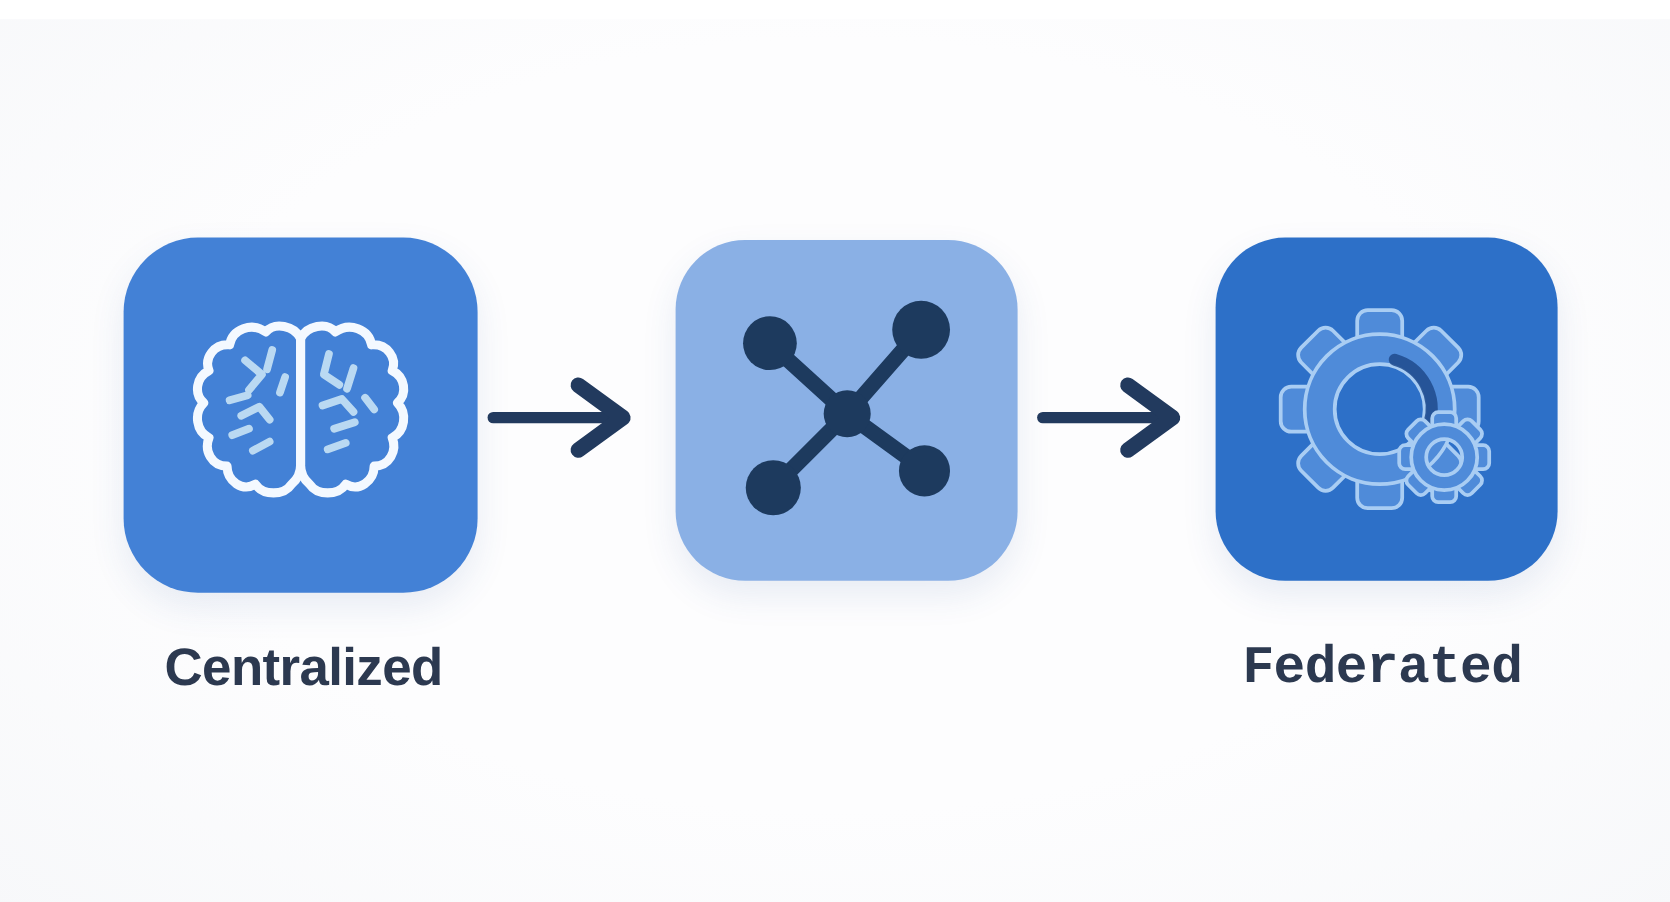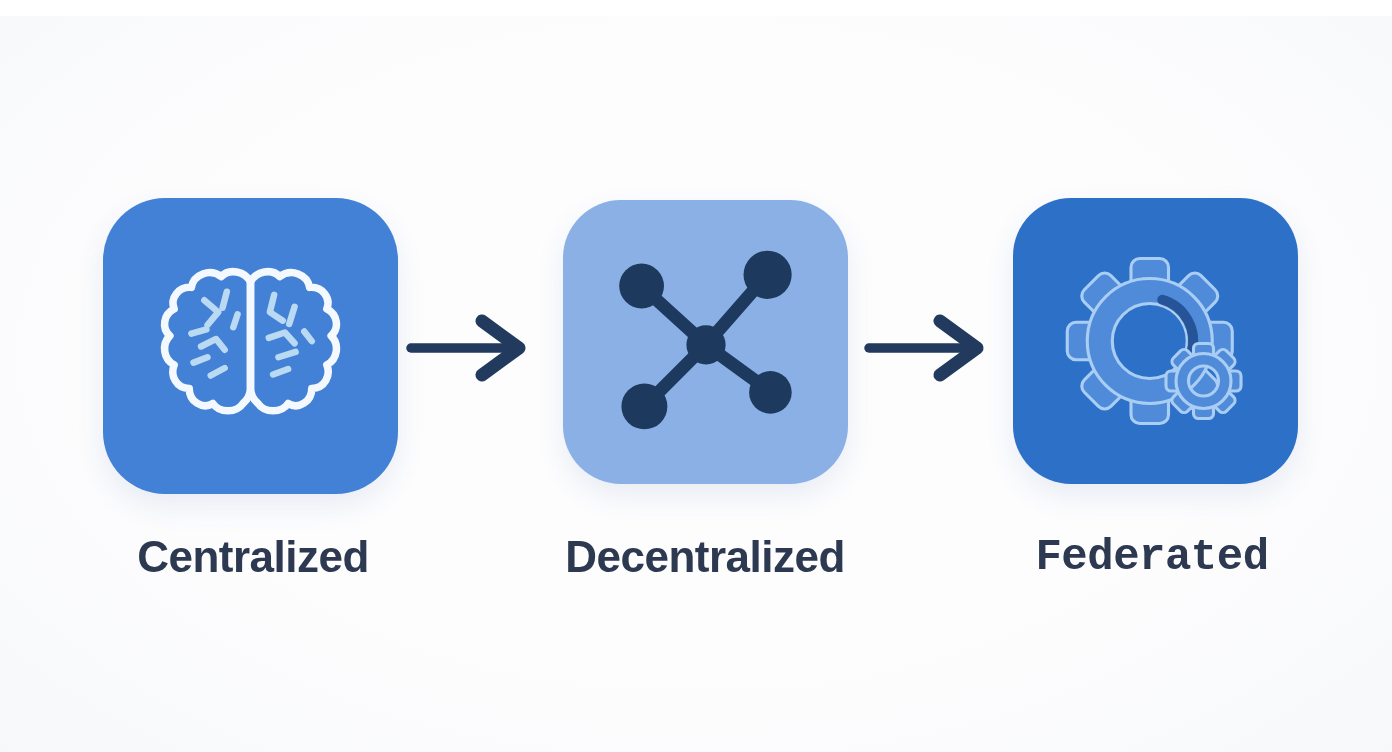--- a/index.html
+++ b/index.html
@@ -144,21 +144,20 @@
           <rect x="-8" y="-30" width="16" height="16" rx="4" transform="rotate(270)"></rect>
           <rect x="-8" y="-30" width="16" height="16" rx="4" transform="rotate(315)"></rect>
           <path fill-rule="evenodd" d="M 22 0 A 22 22 0 1 0 -22 0 A 22 22 0 1 0 22 0 Z
                M 12 0 A 12 12 0 1 1 -12 0 A 12 12 0 1 1 12 0 Z"></path>
         </g>
       </g>
     </svg>
   </div>
 
   <div class="stage-label l1">Centralized</div>
-  <div class="stage-label l2">Decentralized</div>
   <div class="stage-label l3">Federated</div>
 
   <div class="wm b1"></div>
   <div class="wm b2"></div>
   <div class="wm b3"></div>
   <div class="wm b4"></div>
 
 </div>
 
 </body></html>

